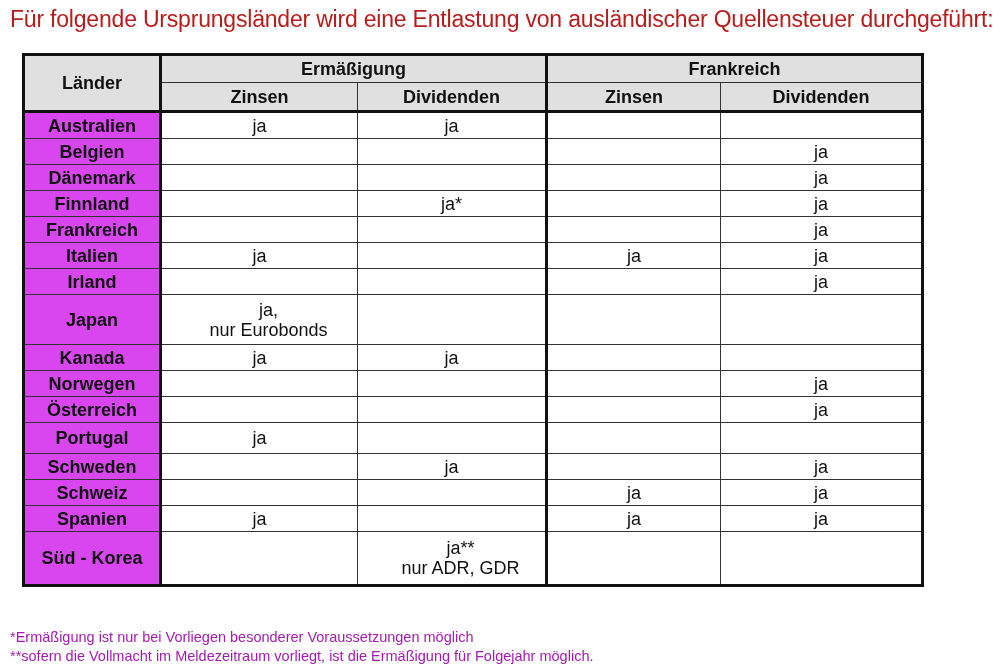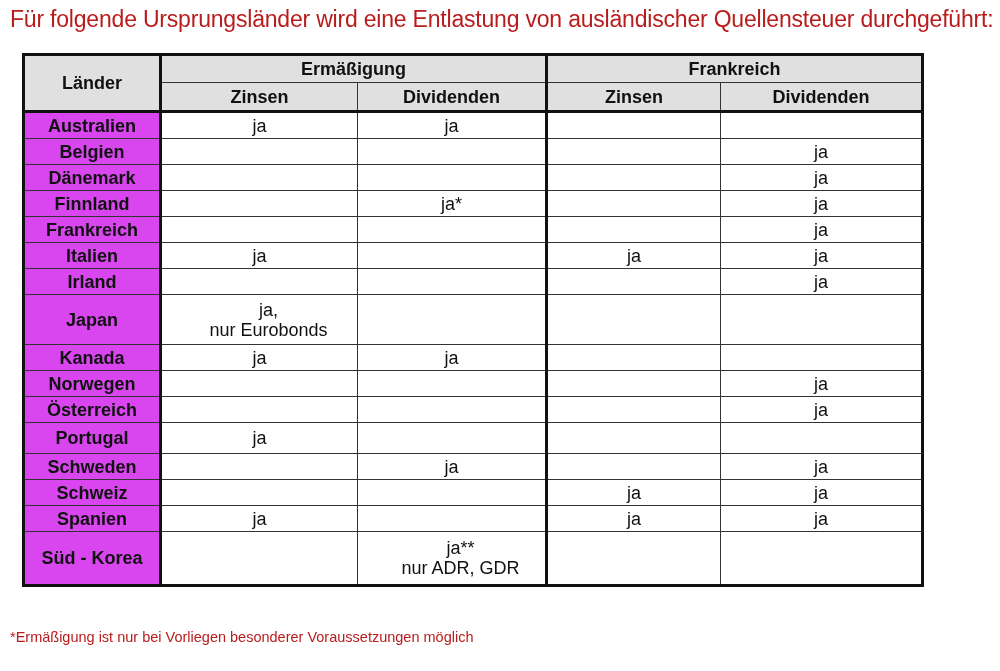--- a/index.html
+++ b/index.html
@@ -20,21 +20,21 @@
   thead tr.r1 th { height: 26px; }
   thead tr.r2 th { height: 27px; border-bottom: 3px solid #111; }
   th.laender { border-right: 3px solid #111; border-bottom: 3px solid #111; }
   th.erm-group, th.erm-div { border-right: 3px solid #111; }
   tbody th { background: #d946ef; font-weight: bold; border-right: 3px solid #111; height: 25px; }
   tbody td { background: #ffffff; font-weight: normal; height: 25px; }
   tbody td.erm-div { border-right: 3px solid #111; }
   tbody tr.tall th, tbody tr.tall td { height: 49px; }
   tbody tr.tall2 th, tbody tr.tall2 td { height: 52px; }
   .cell-line { display: block; padding-left: 18px; }
-  .footnotes { position: absolute; left: 10px; top: 628px; font-size: 14.5px; line-height: 19px; color: #b91c1c; }
+  .footnotes { position: absolute; left: 10px; top: 628px; font-size: 14.5px; line-height: 19px; color: #a21caf; }
 </style>
 </head>
 <body>
 
 <div class="title">Für folgende Ursprungsländer wird eine Entlastung von ausländischer Quellensteuer durchgeführt:</div>
 
 <table class="grid">
   <colgroup>
       <col class="c0">
       <col class="c1">
@@ -172,13 +172,14 @@
         <span class="cell-line">nur ADR, GDR</span>
       </td>
       <td></td>
       <td></td>
     </tr>
   </tbody>
 </table>
 
 <div class="footnotes">
   <div>*Ermäßigung ist nur bei Vorliegen besonderer Voraussetzungen möglich</div>
+  <div>**sofern die Vollmacht im Meldezeitraum vorliegt, ist die Ermäßigung für Folgejahr möglich.</div>
 </div>
 
 </body></html>

